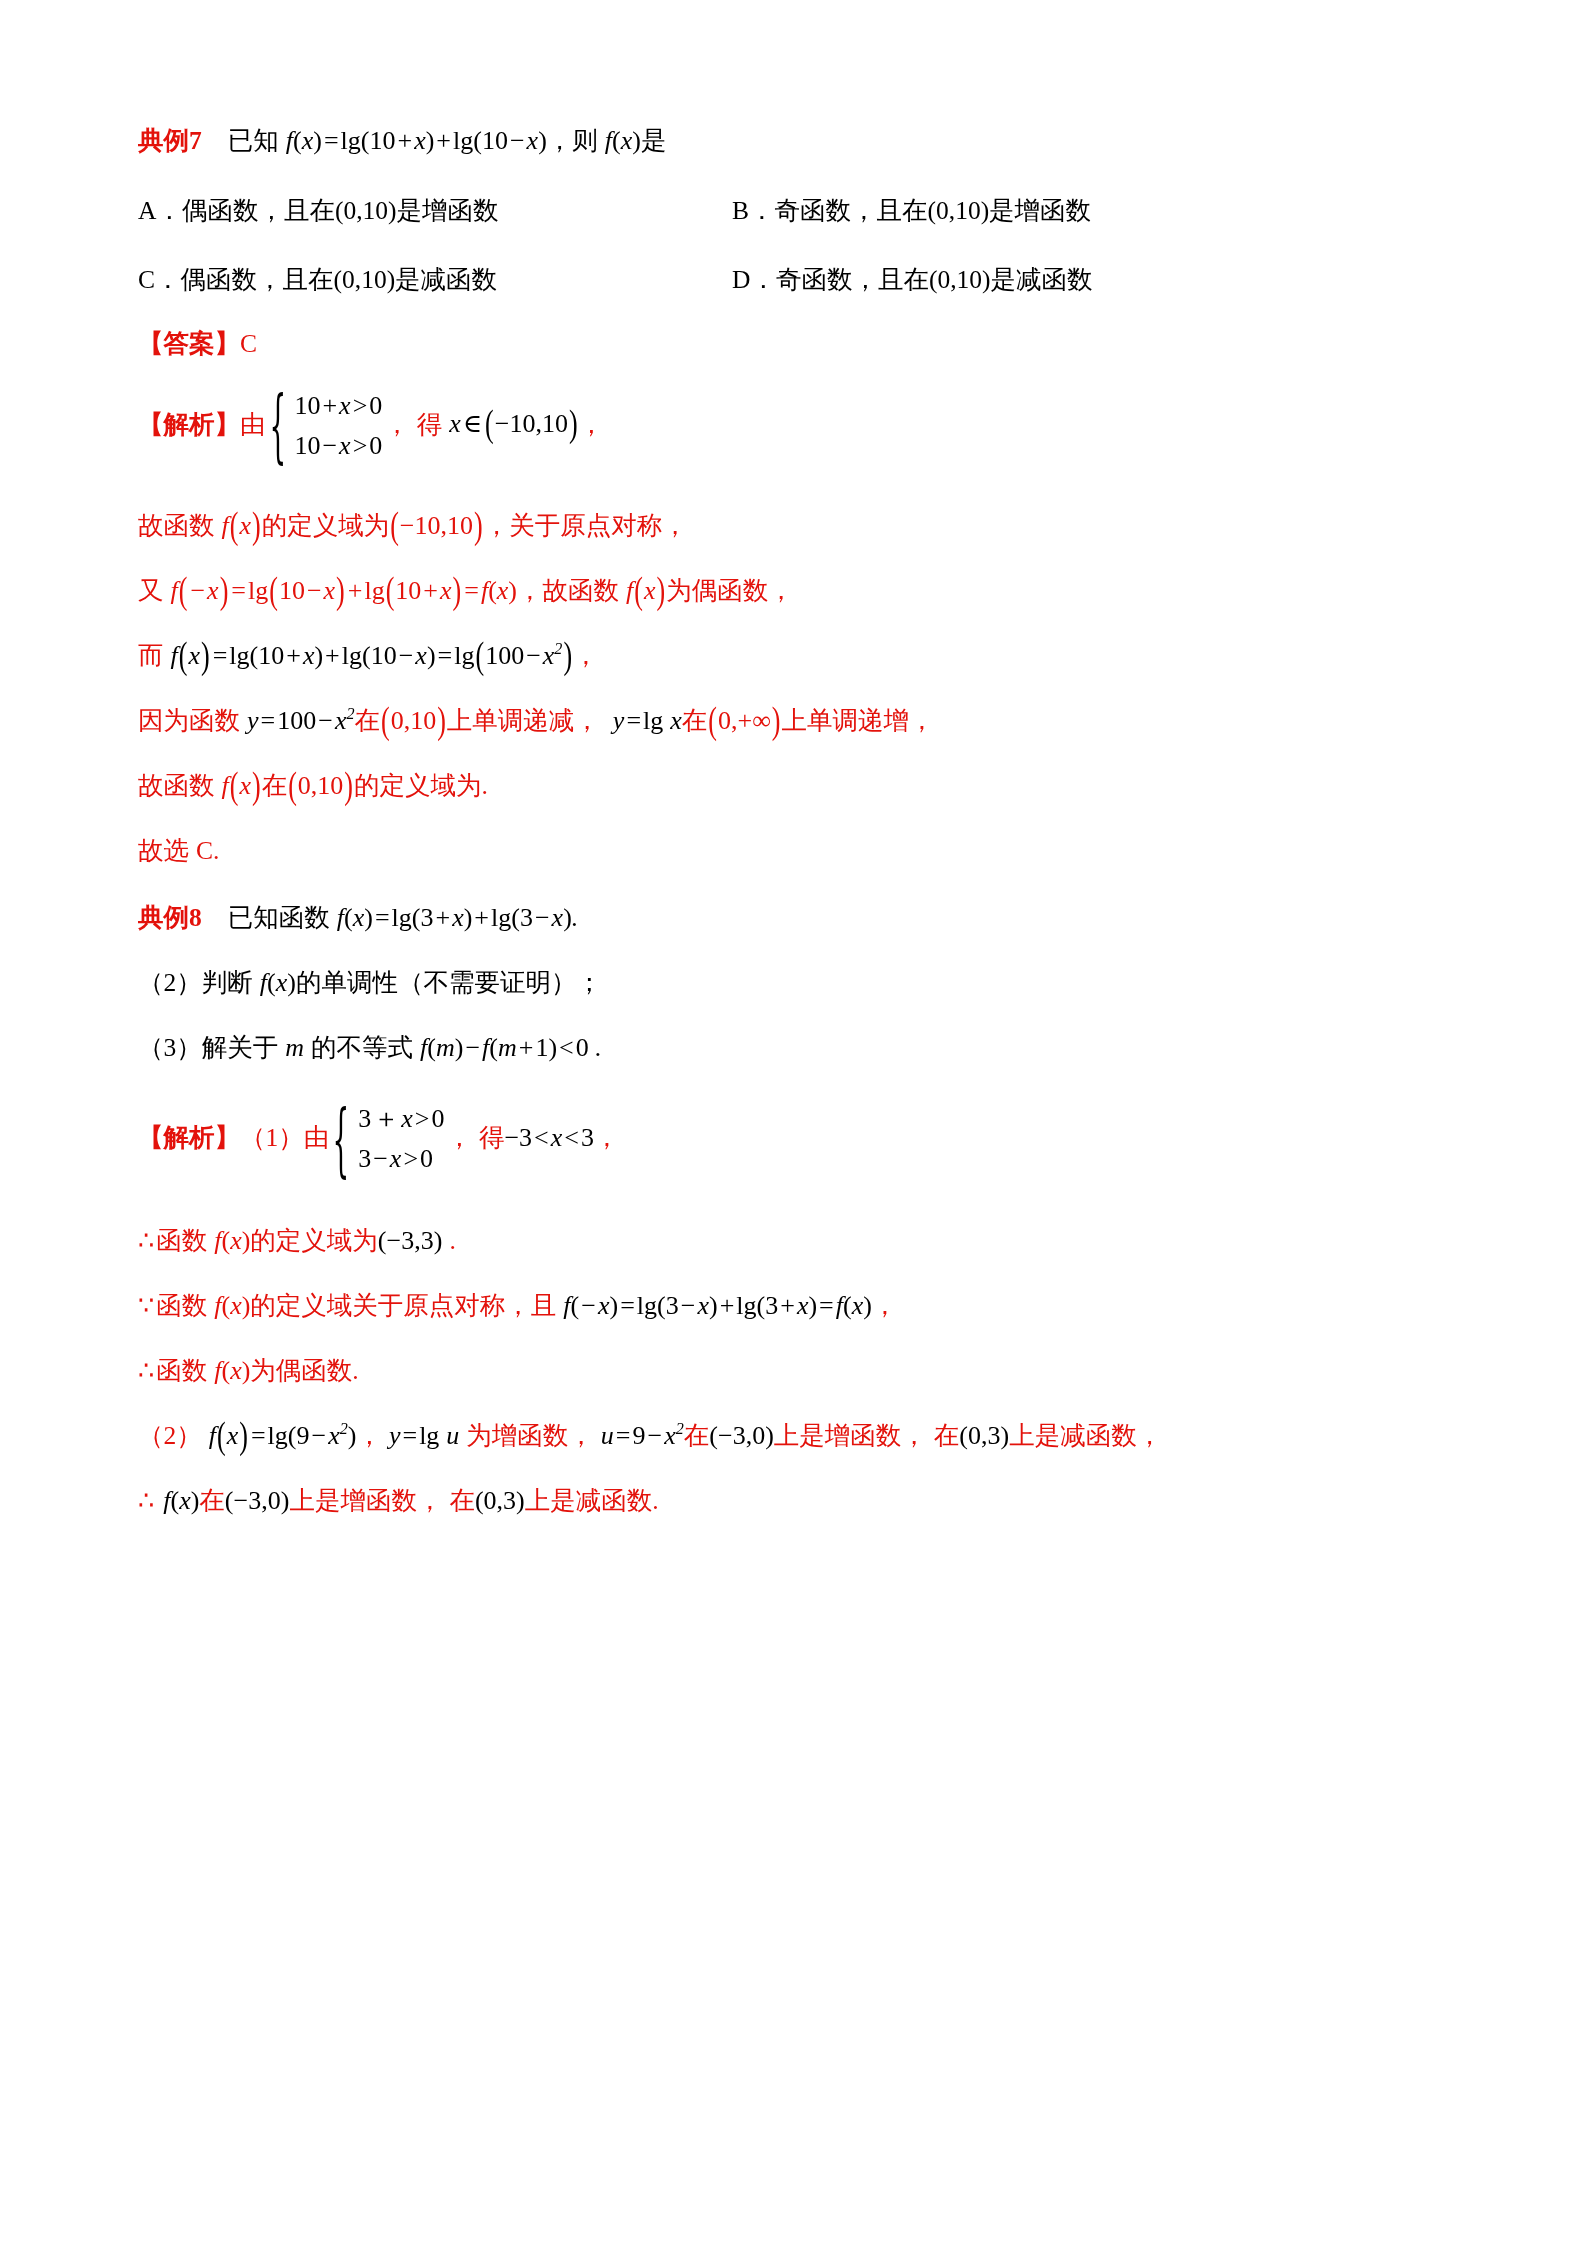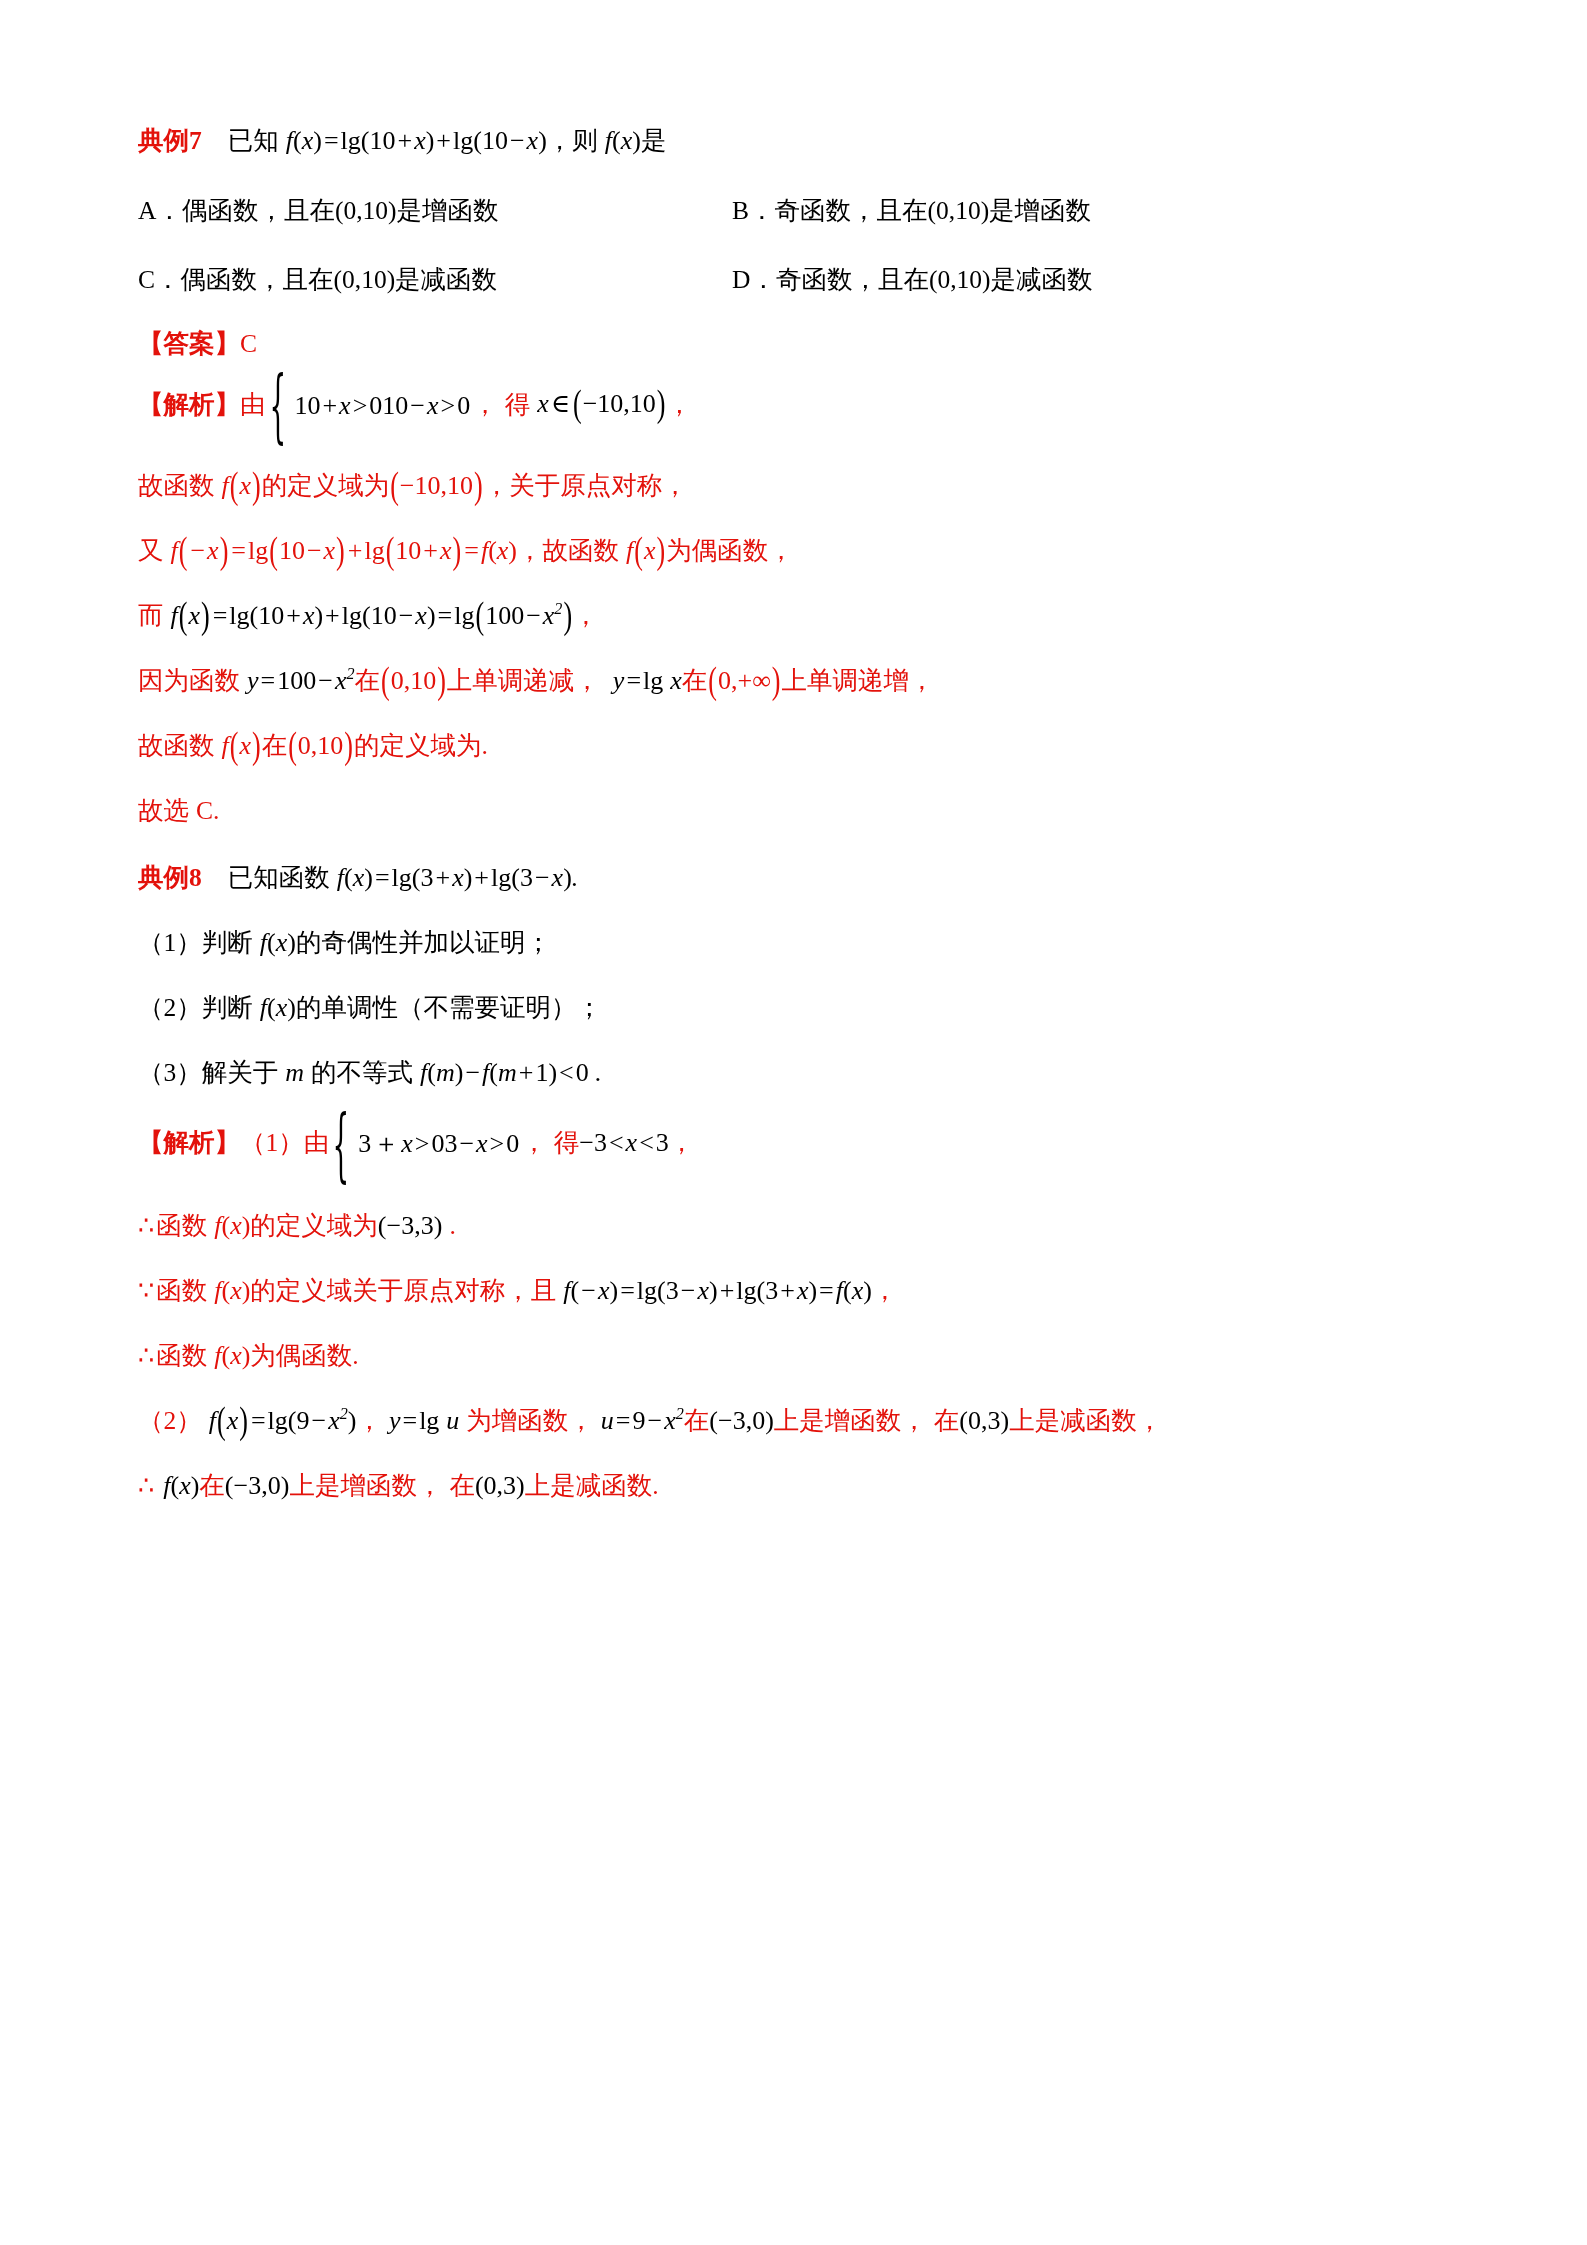--- a/index.html
+++ b/index.html
@@ -91,21 +91,21 @@
     font-family: "DejaVu Serif", serif;
     display: inline-block;
     transform: scaleY(3.25) scaleX(1.05);
     transform-origin: center;
     padding-right: 9px;
     padding-left: 2px;
     font-style: normal;
   }
   .sysrows {
     display: inline-flex;
-    flex-direction: row;
+    flex-direction: column;
     justify-content: flex-start;
     line-height: 1.0;
   }
   .sysrows > span {
     padding: 7px 0;
     font-size: 26px;
   }
 
   
   .frac {
@@ -194,23 +194,20 @@
   </div>
 
   <div class="line red" style="margin-bottom:42px;">
     <span class="cn">故选</span><span class="sp-s"></span><span class="cn">C.</span>
   </div>
 
   <div class="line">
     <span class="lbl">典例</span><span class="lbl lblnum">8</span><span class="sp-l"></span><span class="cn">已知函数</span><span class="sp-s"></span><span class="m"><span class="fn">f</span><span class="par">(</span>x<span class="par">)</span><span class="op">=</span><span class="up">lg</span><span class="par">(</span><span class="up">3</span><span class="op">+</span>x<span class="par">)</span><span class="op">+</span><span class="up">lg</span><span class="par">(</span><span class="up">3</span><span class="op">−</span>x<span class="par">)</span></span><span class="m up">.</span>
   </div>
 
-  <div class="line">
-    <span class="cn">（1）</span><span class="cn">判断</span><span class="sp-s"></span><span class="m"><span class="fn">f</span><span class="par">(</span>x<span class="par">)</span></span><span class="cn">的奇偶性并加以证明；</span>
-  </div>
 
   <div class="line">
     <span class="cn">（2）</span><span class="cn">判断</span><span class="sp-s"></span><span class="m"><span class="fn">f</span><span class="par">(</span>x<span class="par">)</span></span><span class="cn">的单调性（不需要证明）；</span>
   </div>
 
   <div class="line">
     <span class="cn">（3）</span><span class="cn">解关于</span><span class="sp-s"></span><span class="m">m</span><span class="sp-s"></span><span class="cn">的不等式</span><span class="sp-s"></span><span class="m"><span class="fn">f</span><span class="par">(</span>m<span class="par">)</span><span class="op">−</span><span class="fn">f</span><span class="par">(</span>m<span class="op">+</span><span class="up">1</span><span class="par">)</span><span class="op">&lt;</span><span class="up">0</span></span><span class="m up"> .</span>
   </div>
 
 

